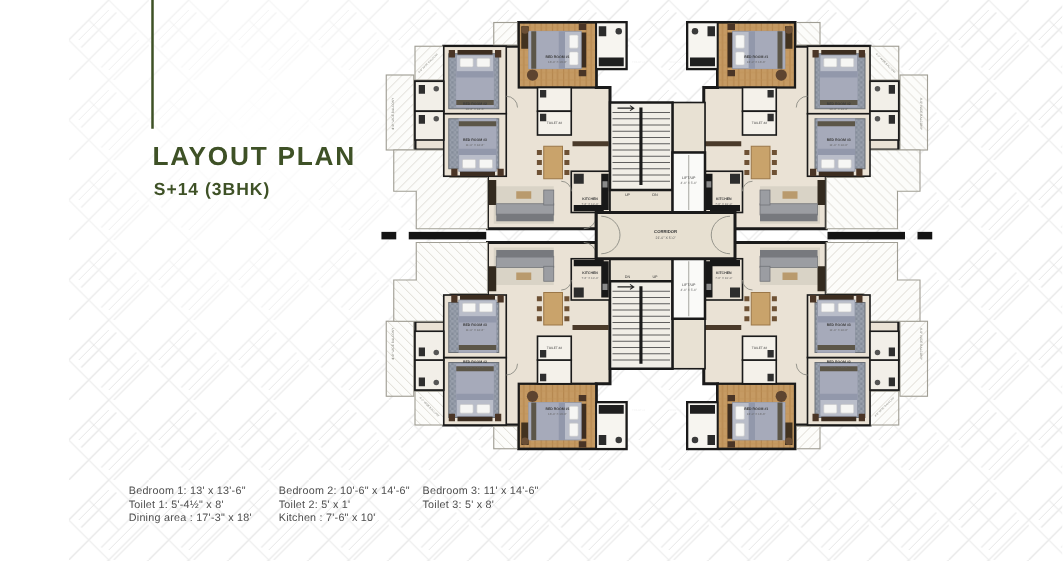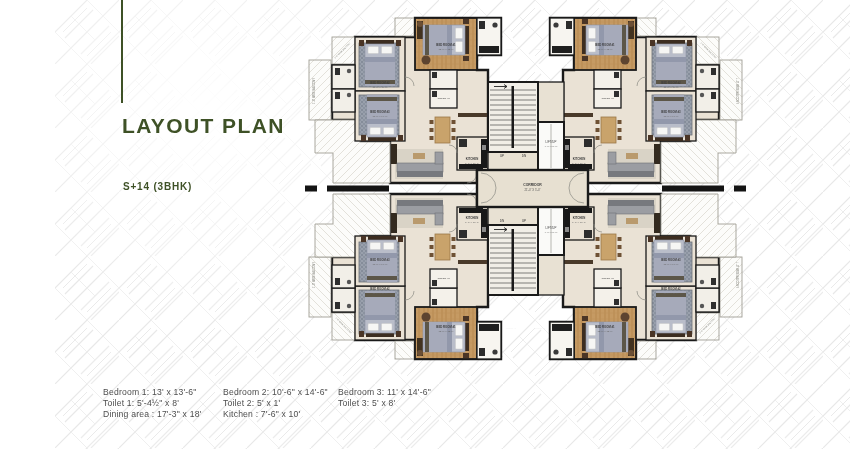--- a/index.html
+++ b/index.html
@@ -5,22 +5,22 @@
   html,body{margin:0;padding:0;}
   body{width:850px;height:449px;background:#ffffff;overflow:hidden;position:relative;
        font-family:"Liberation Sans",sans-serif;}
   .stage{position:absolute;inset:0;width:850px;height:449px;}
   .bgpattern{position:absolute;left:55px;top:0;width:795px;height:449px;}
   .bgfade{position:absolute;left:55px;top:0;width:795px;height:449px;
           background:radial-gradient(circle 300px at 150px 110px, rgba(255,255,255,.97) 0%, rgba(255,255,255,0) 72%);}
   .brandline{position:absolute;left:121px;top:0;width:2px;height:103px;background:#3e5126;}
   .title{position:absolute;left:122px;top:114px;font-size:21px;font-weight:700;
          color:#3e5126;letter-spacing:1.4px;text-align:right;}
-  .subtitle{position:absolute;left:123px;top:143px;font-size:10px;font-weight:600;
-            color:#3e5126;letter-spacing:0.8px;margin-top:38px;}
+  .subtitle{position:absolute;left:123px;top:143px;font-size:14px;font-weight:600;
+            color:#3e5126;letter-spacing:0.8px;}
   .legend{position:absolute;top:387px;left:0;width:850px;}
   .legend .col{position:absolute;top:0;}
   .legend .col.c0{left:103px;} .legend .col.c1{left:223px;} .legend .col.c2{left:338px;}
   .legend .line{font-size:8.6px;line-height:11.2px;color:#4e4e4e;letter-spacing:0.2px;white-space:nowrap;}
   .planwrap{position:absolute;left:305px;top:13px;width:441px;height:351px;}
   svg text{font-family:"Liberation Sans",sans-serif;}
 </style>
 </head>
 <body>
 

